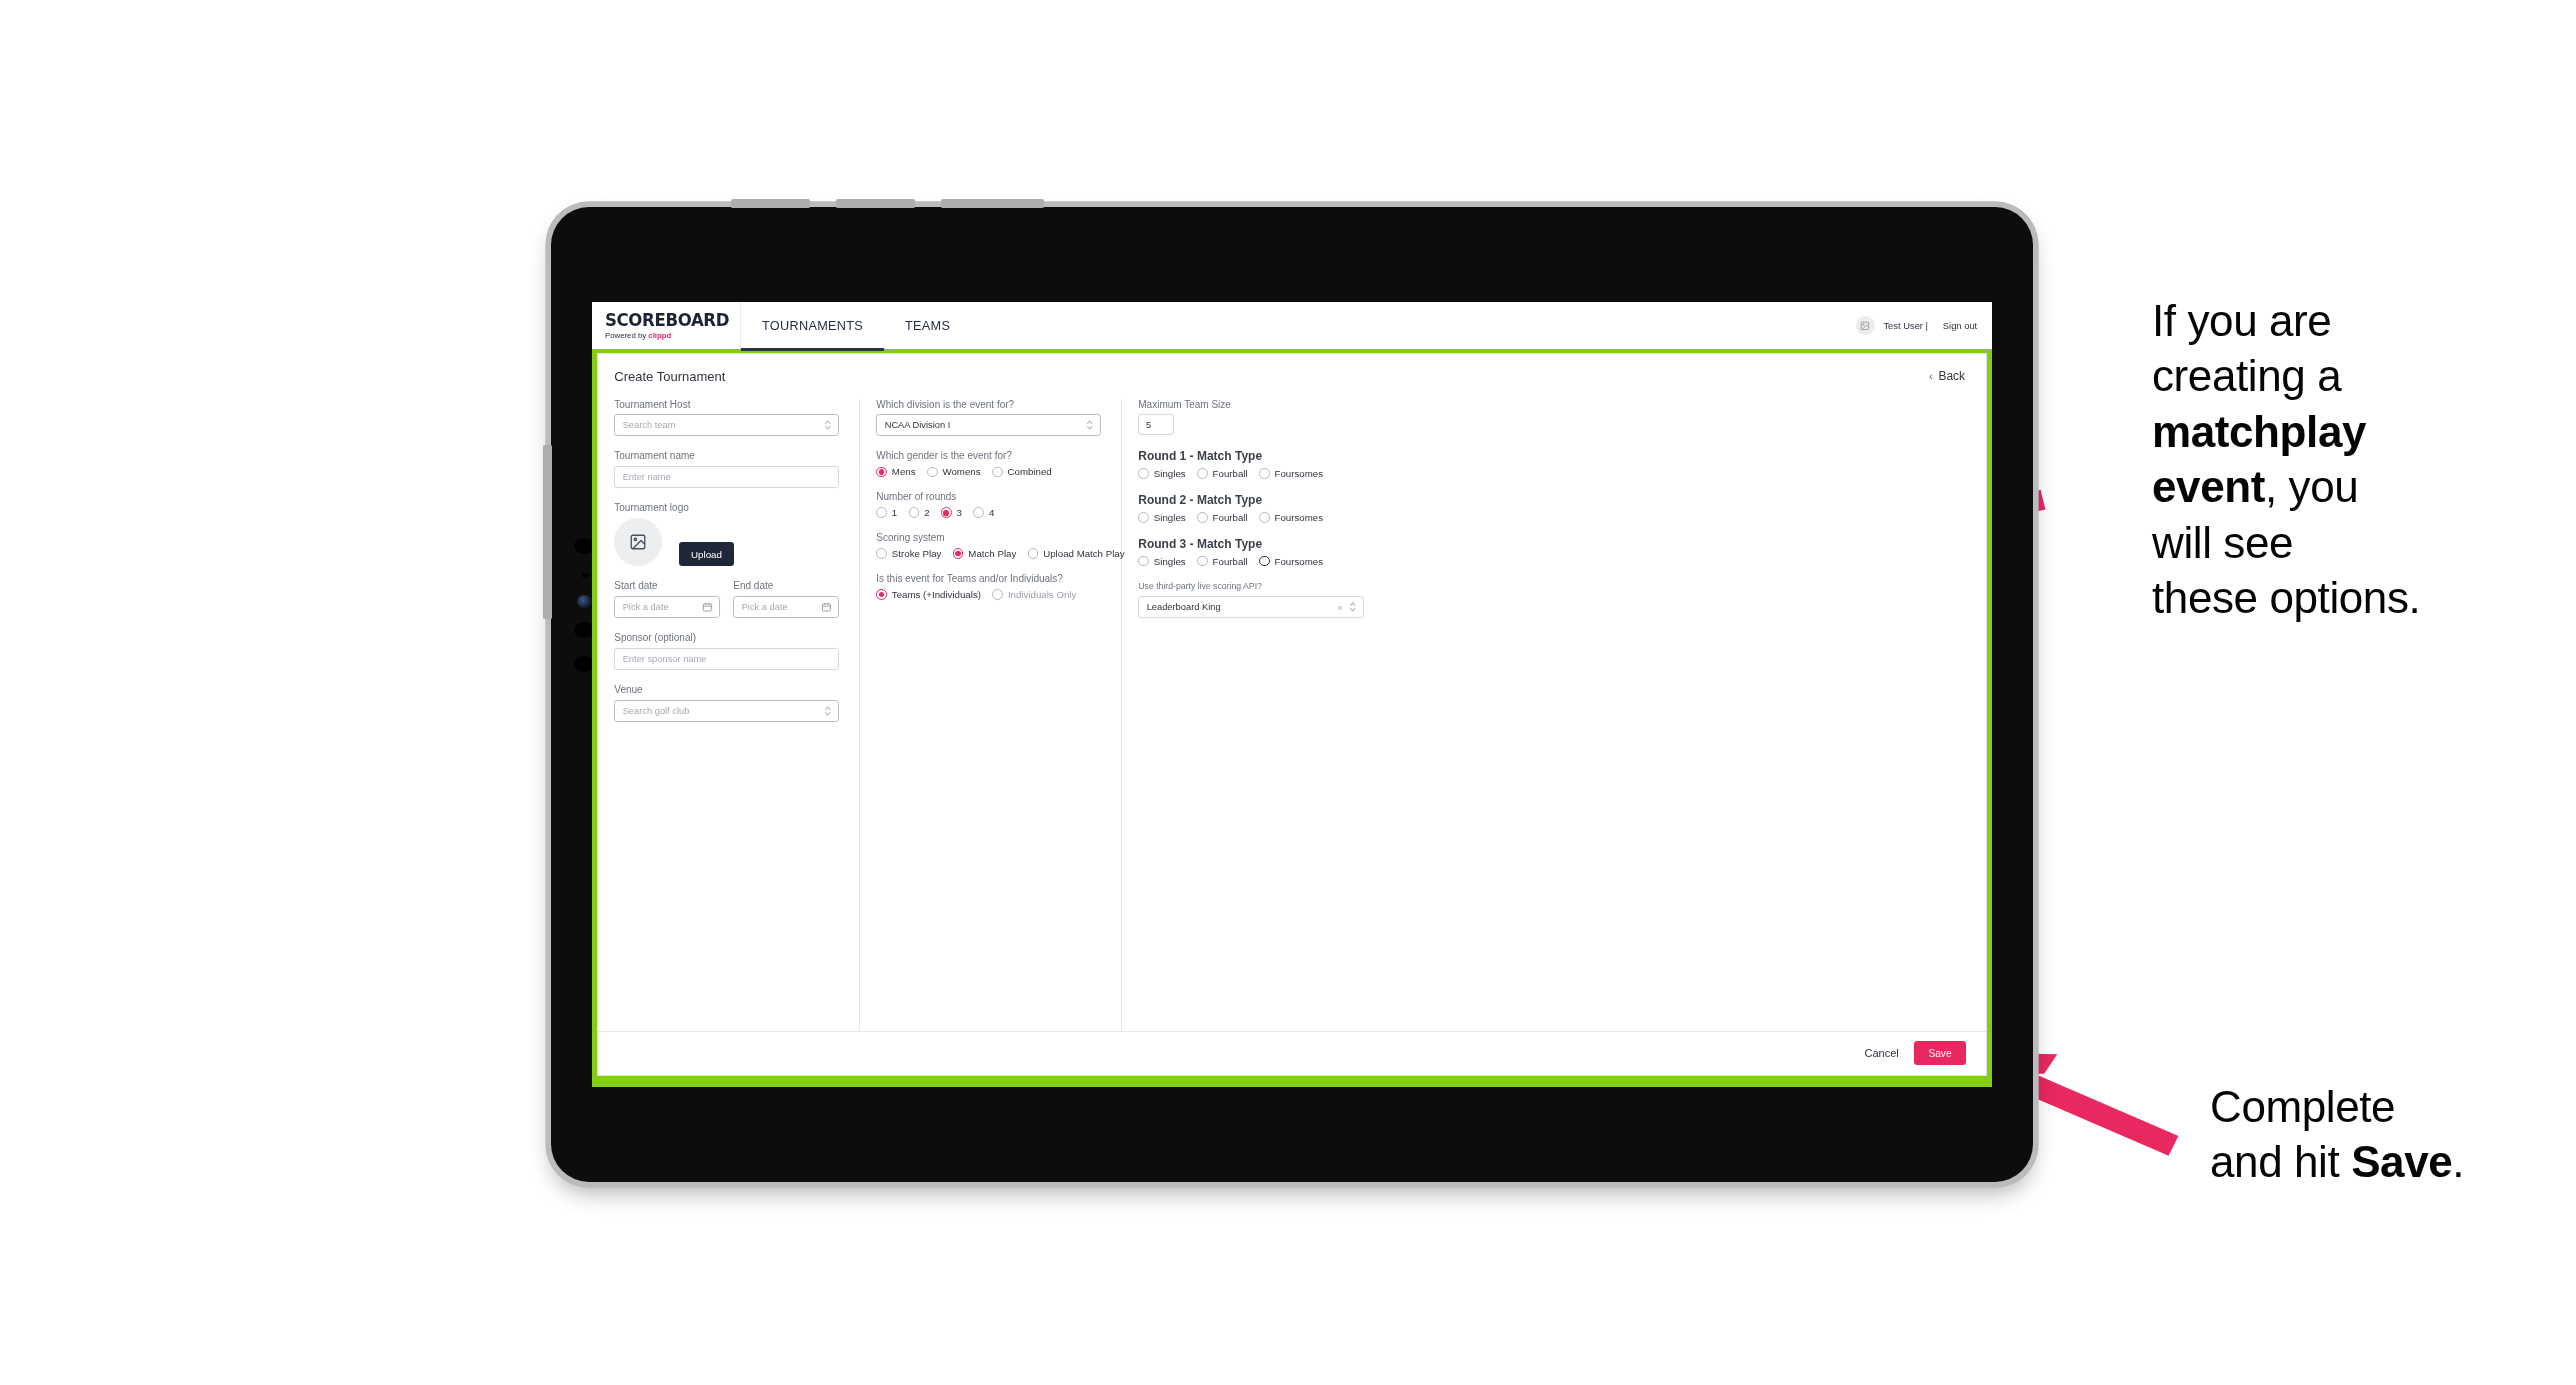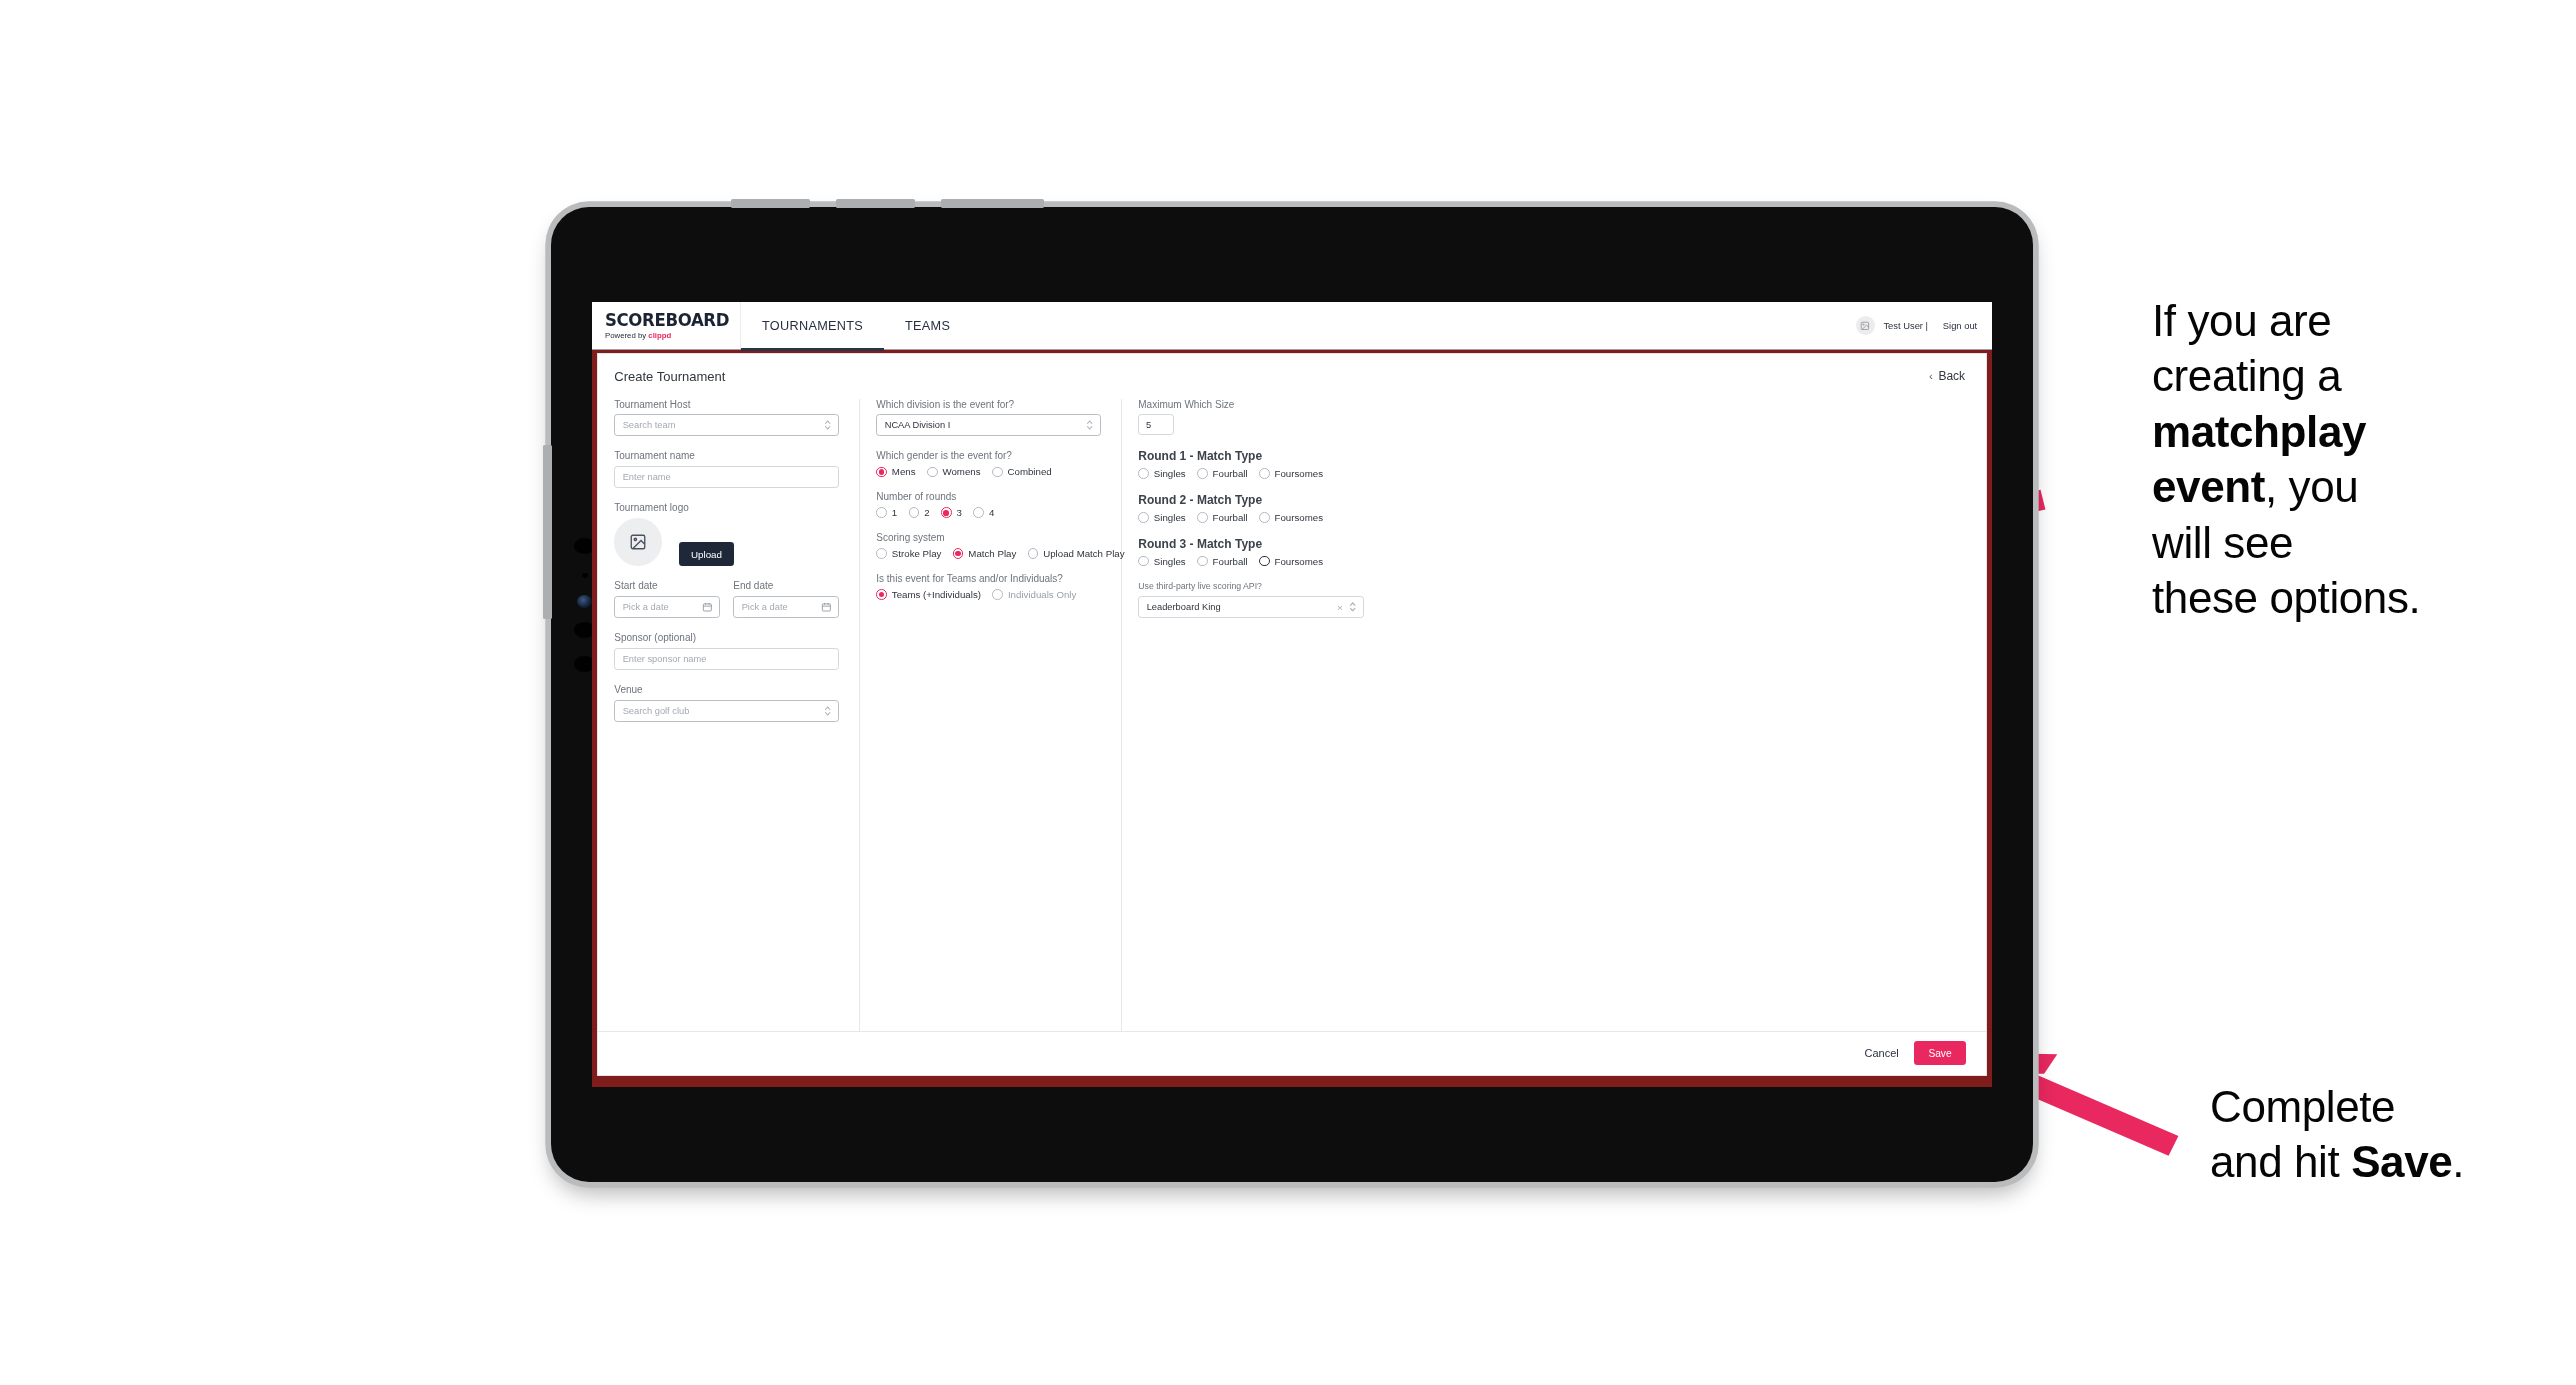--- a/index.html
+++ b/index.html
@@ -37,21 +37,21 @@
   #ambient-sensor    { left: 31px; top: 366px; width: 5.7px;  height: 4.9px;  opacity:.9; }
   #camera-lens       { left: 26px; top: 388px; width: 14.8px; height: 13px; background: radial-gradient(circle at 40% 38%, #3c5b87 0%, #16233a 55%, #05070c 100%); }
   #mic-hole-a        { left: 23px; top: 415px; width: 21px; height: 15.6px; opacity:.85; }
   #mic-hole-b        { left: 23px; top: 449px; width: 21px; height: 15.6px; opacity:.85; }
 
   
   #tablet-screen {
     position: absolute;
     left: 41px; top: 95px;
     width: 1400px; height: 785px;
-    background: #7f1d1d;
+    background: #84cc16;
     overflow: hidden;
   }
 
   
   #app-topbar {
     position: relative;
     height: 48px;
     background: #ffffff;
     border-bottom: 1.6px solid #9aa0ad;
     display: flex;
@@ -473,21 +473,21 @@
                 <span class="radio-label muted">Individuals Only</span>
               </div>
             </div>
           </div>
 
         </div>
 
         <div class="form-col" id="col-right">
 
           <div class="field-block">
-            <span class="field-label">Maximum Which Size</span>
+            <span class="field-label">Maximum Team Size</span>
             <div class="small-input">
               <span>5</span>
             </div>
           </div>
 
           <div class="field-block">
             <span class="field-label dark">Round 1 - Match Type</span>
             <div class="radio-row">
               <div class="radio-opt">
                 <span class="radio-dot"></span>

